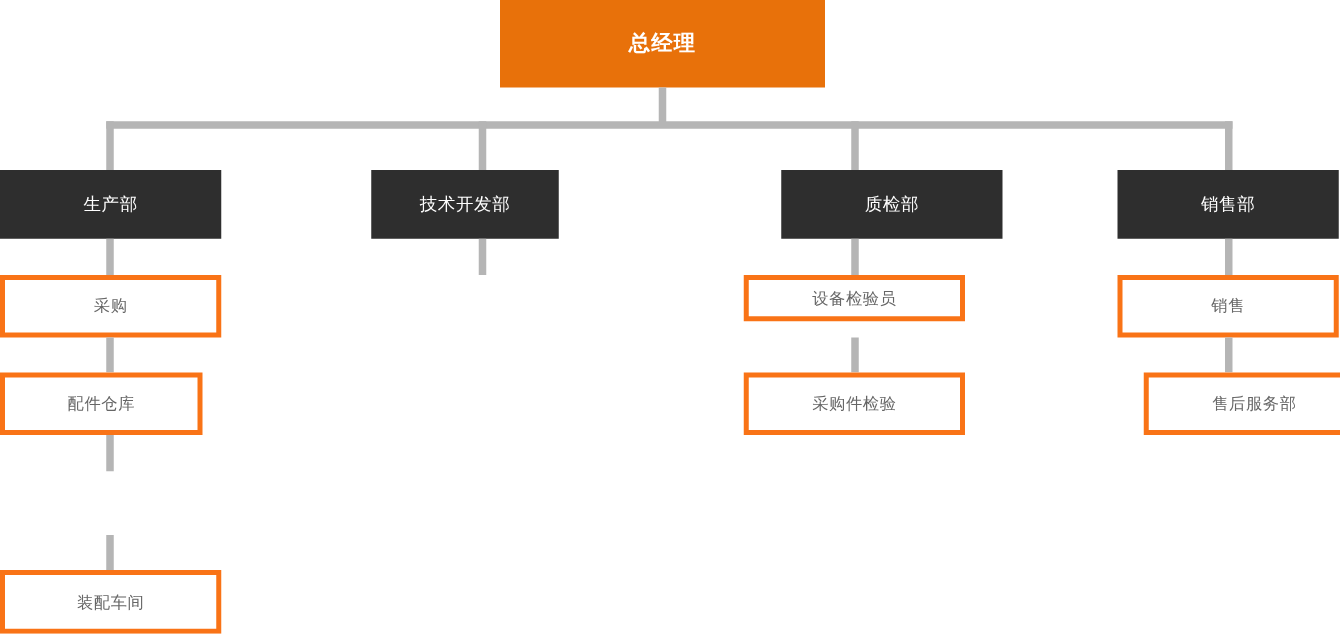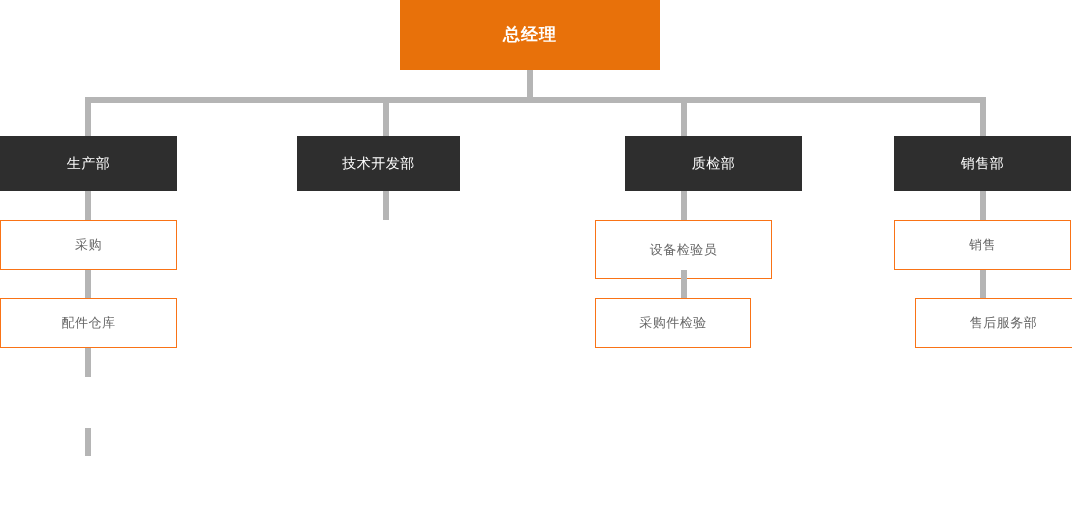--- a/index.html
+++ b/index.html
@@ -35,21 +35,21 @@
   }
   .node-dept{
     background:#2E2E2E;
     color:#ffffff;
     font-size:14px;
     font-weight:normal;
     letter-spacing:.5px;
   }
   .node-leaf{
     background:#ffffff;
-    border:1px solid #f97316;
+    border:4px solid #f97316;
     color:#666666;
     font-size:13px;
     letter-spacing:.5px;
   }
 </style>
 </head>
 <body>
 
 <div id="chart">
 
@@ -71,50 +71,53 @@
   </div>
 
   <div class="line v-line" style="left:85px;top:191px;height:29px;"></div>
 
   <div class="node node-leaf" style="left:0px;top:220px;width:177px;height:50px;">
     <span>采购</span>
   </div>
 
   <div class="line v-line" style="left:85px;top:270px;height:28px;"></div>
 
-  <div class="node node-leaf" style="left:0px;top:298px;width:177px;height:50px;">
+  <div class="node node-leaf" style="left:0px;top:298px;width:162px;height:50px;">
     <span>配件仓库</span>
   </div>
 
   <div class="line v-line" style="left:85px;top:348px;height:29px;"></div>
 
 
   <div class="line v-line" style="left:85px;top:428px;height:28px;"></div>
 
+  <div class="node node-leaf" style="left:0px;top:456px;width:177px;height:51px;">
+    <span>装配车间</span>
+  </div>
 
-  <div class="node node-dept" style="left:297px;top:136px;width:163px;height:55px;">
+  <div class="node node-dept" style="left:297px;top:136px;width:150px;height:55px;">
     <span>技术开发部</span>
   </div>
 
   <div class="line v-line" style="left:383px;top:191px;height:29px;"></div>
 
 
   <div class="node node-dept" style="left:625px;top:136px;width:177px;height:55px;">
     <span>质检部</span>
   </div>
 
   <div class="line v-line" style="left:681px;top:191px;height:29px;"></div>
 
-  <div class="node node-leaf" style="left:595px;top:220px;width:177px;height:59px;align-items:center;">
+  <div class="node node-leaf" style="left:595px;top:220px;width:177px;height:37px;align-items:center;">
     <span>设备检验员</span>
   </div>
 
   <div class="line v-line" style="left:681px;top:270px;height:28px;"></div>
 
-  <div class="node node-leaf" style="left:595px;top:298px;width:156px;height:50px;">
+  <div class="node node-leaf" style="left:595px;top:298px;width:177px;height:50px;">
     <span>采购件检验</span>
   </div>
 
   <div class="node node-dept" style="left:894px;top:136px;width:177px;height:55px;">
     <span>销售部</span>
   </div>
 
   <div class="line v-line" style="left:980px;top:191px;height:29px;"></div>
 
   <div class="node node-leaf" style="left:894px;top:220px;width:177px;height:50px;">

